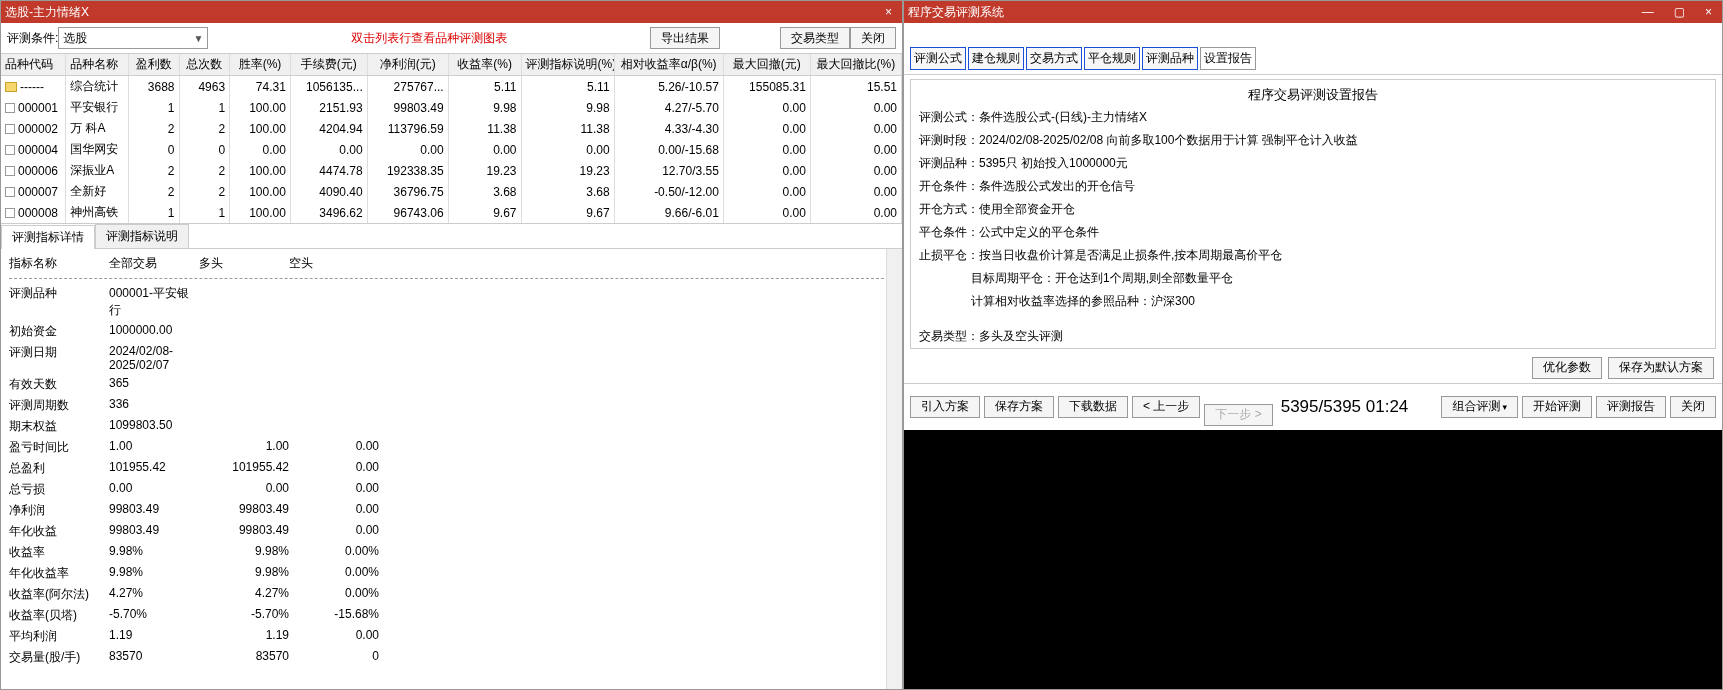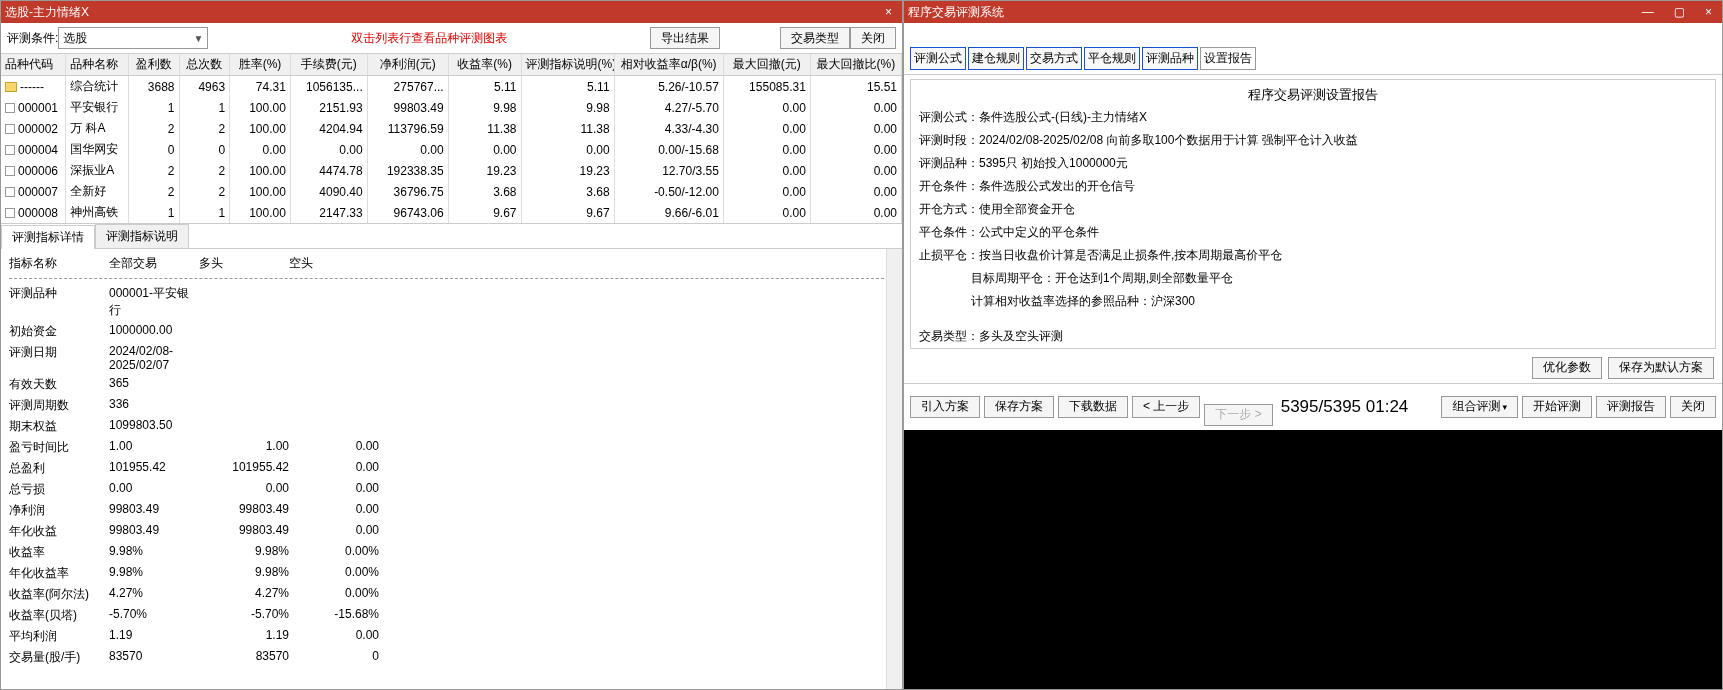--- a/index.html
+++ b/index.html
@@ -191,21 +191,21 @@
               <td>-0.50/-12.00</td>
               <td>0.00</td>
               <td>0.00</td>
             </tr>
             <tr>
               <td><span class="doc-icon"></span>000008</td>
               <td>神州高铁</td>
               <td>1</td>
               <td>1</td>
               <td>100.00</td>
-              <td>2147.33</td>
+              <td>3496.62</td>
               <td>96743.06</td>
               <td>9.67</td>
               <td>9.67</td>
               <td>9.66/-6.01</td>
               <td>0.00</td>
               <td>0.00</td>
             </tr>
           </tbody>
       </table>
     </div>

